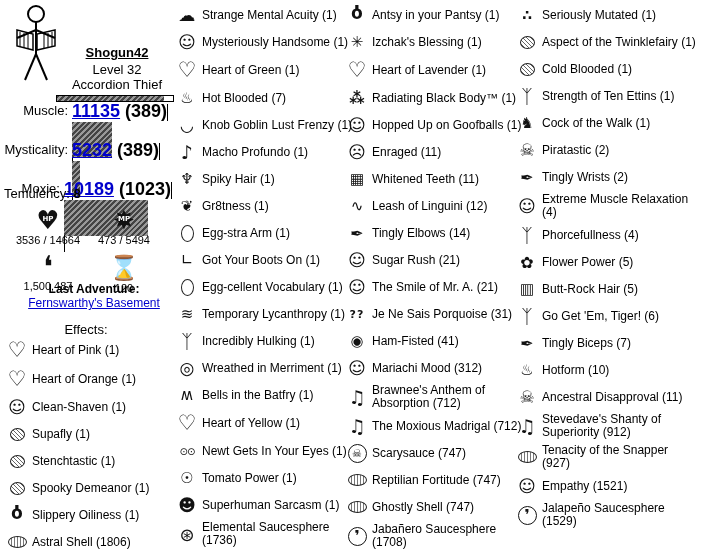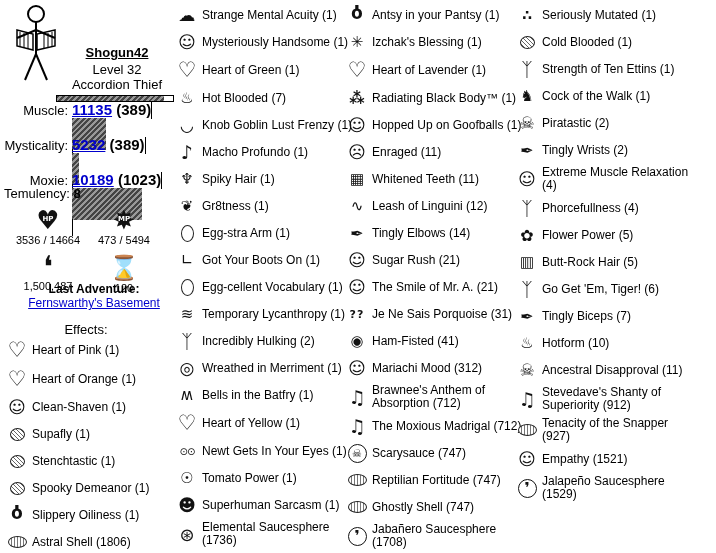--- a/index.html
+++ b/index.html
@@ -16,21 +16,21 @@
   .charlevel { font-size:13px; margin-top:2px; }
   .charclass { font-size:13px; white-space:nowrap; }
   .bar { border:1px solid #000; background:#fff; height:7px; margin-top:3px; }
   .bar .fill { display:block; height:100%;
     background:repeating-linear-gradient(135deg,#444 0 2px,#999 2px 4px); }
   .classbar { width:118px; margin-left:-8px; }
 
   .stats { position:absolute; left:0; top:101px; width:172px; font-size:13px; }
   .statrow { display:flex; margin-bottom:3px; }
   .statlabel { width:72px; text-align:right; padding-right:4px; padding-top:2px; }
-  .statval { font-size:15px; white-space:nowrap; }
+  .statval { font-size:18px; white-space:nowrap; }
   .statnum { color:#0000cc; font-weight:bold; text-decoration:underline; cursor:pointer; }
   .statbase { font-weight:bold; }
   .statbar { width:64px; height:6px; margin-top:1px; }
   .temulency { position:absolute; left:4px; top:186px; font-size:13px; }
   .temulency b { font-size:13px; }
 
   .vitals { position:absolute; left:10px; top:206px; width:152px;
     display:grid; grid-template-columns:1fr 1fr; row-gap:2px; text-align:center; }
   .vicon { position:relative; font-family:"DejaVu Sans",sans-serif; font-size:26px; line-height:28px; color:#111; }
   .vicon .inlbl { position:absolute; left:50%; top:50%; transform:translate(-50%,-54%);
@@ -318,21 +318,21 @@
     <span class="icell">
           <span class="g" data-name="wolf-icon">≋</span>
         </span>
     <span class="t" data-name="effect-label">Temporary Lycanthropy (1)</span>
   </div>
 
   <div class="row" data-name="effect-item">
     <span class="icell">
           <span class="g" data-name="stick-figure-icon">ᛉ</span>
         </span>
-    <span class="t" data-name="effect-label">Incredibly Hulking (2)</span>
+    <span class="t" data-name="effect-label">Incredibly Hulking (1)</span>
   </div>
 
   <div class="row" data-name="effect-item">
     <span class="icell">
           <span class="g" data-name="wreath-icon">◎</span>
         </span>
     <span class="t" data-name="effect-label">Wreathed in Merriment (1)</span>
   </div>
 
   <div class="row" data-name="effect-item">
@@ -519,25 +519,31 @@
   </div>
 </div>
   <div class="effcol" id="col4" data-name="effects-column-4">
   <div class="row" data-name="effect-item">
     <span class="icell">
           <span class="g" data-name="particles-icon">∴</span>
         </span>
     <span class="t" data-name="effect-label">Seriously Mutated (1)</span>
   </div>
 
-
   <div class="row" data-name="effect-item">
     <span class="icell">
           <span class="g" data-name="fly-icon"></span>
         </span>
+    <span class="t" data-name="effect-label">Aspect of the Twinklefairy (1)</span>
+  </div>
+
+  <div class="row" data-name="effect-item">
+    <span class="icell">
+          <span class="g" data-name="fly-icon"></span>
+        </span>
     <span class="t" data-name="effect-label">Cold Blooded (1)</span>
   </div>
 
   <div class="row" data-name="effect-item">
     <span class="icell">
           <span class="g" data-name="stick-figure-icon">ᛉ</span>
         </span>
     <span class="t" data-name="effect-label">Strength of Ten Ettins (1)</span>
   </div>
 

